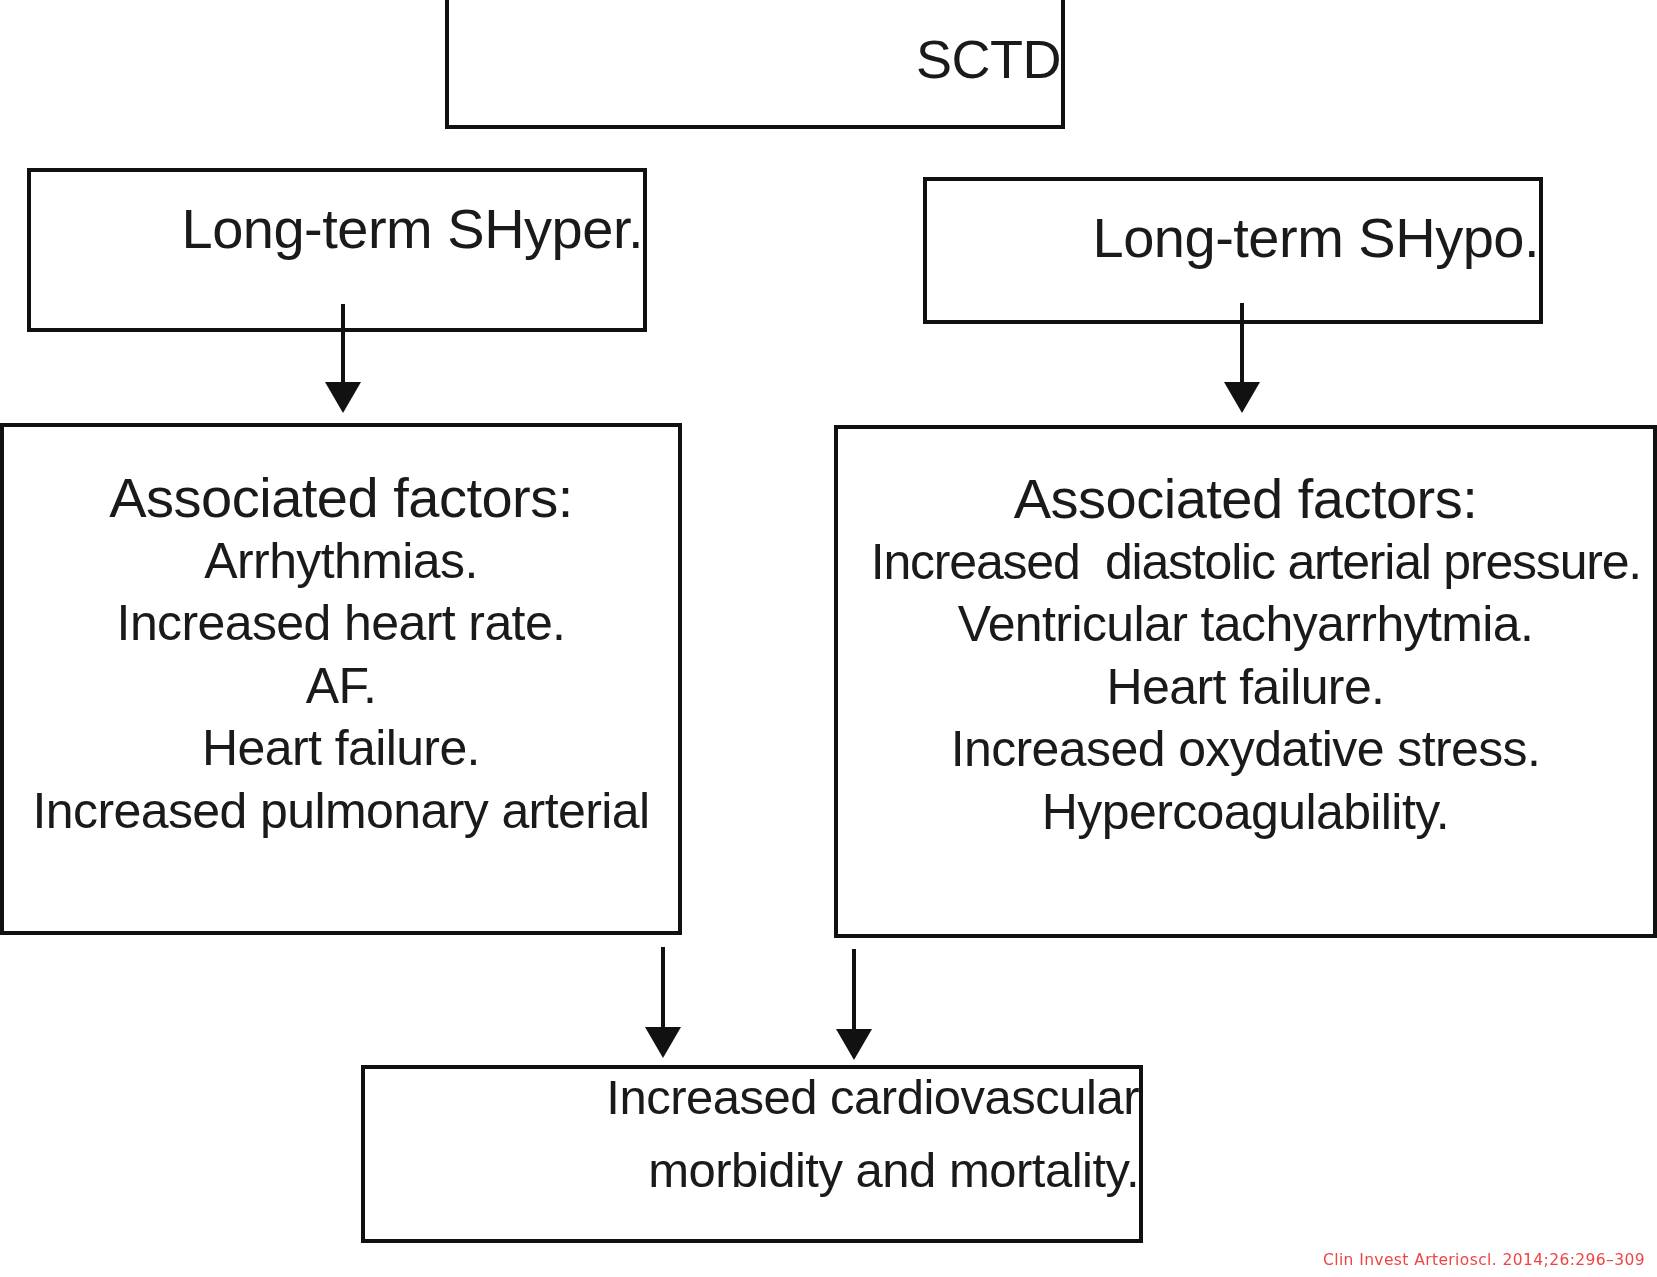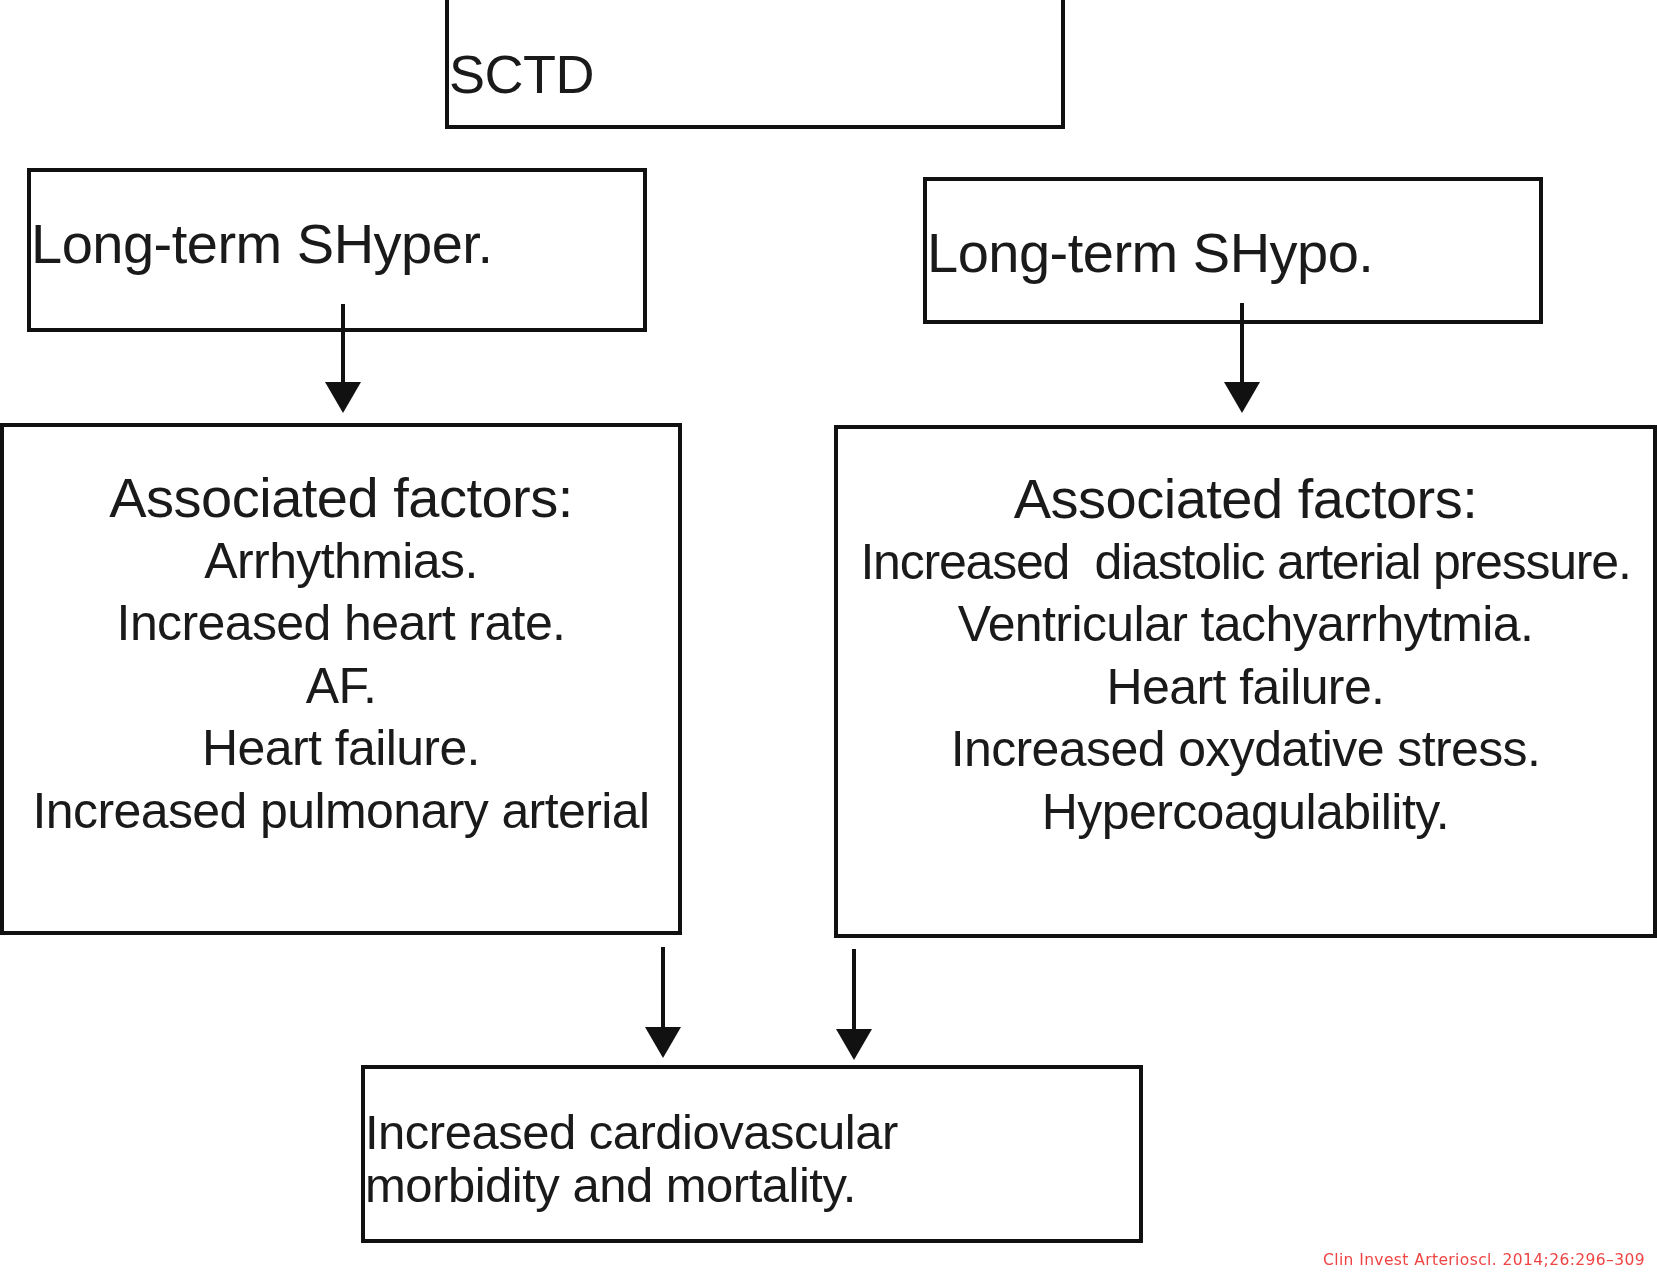--- a/index.html
+++ b/index.html
@@ -18,24 +18,23 @@
   .box {
     position: absolute;
     box-sizing: border-box;
     border: 4px solid #111111;
     background: #ffffff;
   }
   .box-label {
     position: absolute;
     left: 0;
     right: 0;
-    text-align: left;
+    text-align: right;
     white-space: nowrap;
     letter-spacing: -0.5px;
-    margin-top: 15px;
   }
   .assoc-list {
     position: absolute;
     left: 0;
     right: 0;
     margin: 12px;
     padding: 0;
     list-style: none;
     text-align: center;
     white-space: nowrap;
@@ -108,21 +107,21 @@
     <li>Increased heart rate.</li>
     <li>AF.</li>
     <li>Heart failure.</li>
     <li>Increased pulmonary arterial</li>
   </ul>
 </div>
 
 <div class="box" style="left:834px; top:425px; width:823px; height:513px;">
   <ul class="assoc-list" style="top:27px;">
     <li class="assoc-heading">Associated factors:</li>
-    <li style="white-space:pre; letter-spacing:-1.2px;">Increased  diastolic arterial pressure.</li>
+    <li style="white-space:pre; letter-spacing:-1.2px;text-align:right;">Increased  diastolic arterial pressure.</li>
     <li>Ventricular tachyarrhytmia.</li>
     <li>Heart failure.</li>
     <li>Increased oxydative stress.</li>
     <li>Hypercoagulability.</li>
   </ul>
 </div>
 
 <div class="arrow" style="left:645px; top:947px; height:111px;">
   <svg width="36" height="111" viewBox="0 0 36 111">
     <line x1="18" y1="0" x2="18" y2="82" stroke="#111111" stroke-width="4"></line>
@@ -131,17 +130,17 @@
 </div>
 
 <div class="arrow" style="left:836px; top:949px; height:111px;">
   <svg width="36" height="111" viewBox="0 0 36 111">
     <line x1="18" y1="0" x2="18" y2="82" stroke="#111111" stroke-width="4"></line>
     <polygon points="0,80 36,80 18,111" fill="#111111"></polygon>
   </svg>
 </div>
 
 <div class="box" style="left:361px; top:1065px; width:782px; height:178px;">
-  <div class="box-label" style="top:20px; font-size:49px; line-height:57px;">Increased cardiovascular</div>
+  <div class="box-label" style="top:0; font-size:49px; line-height:57px;">Increased cardiovascular</div>
   <div class="box-label" style="top:73px; font-size:49px; line-height:57px;">morbidity and mortality.</div>
 </div>
 
 <div class="citation">Clin Invest Arterioscl. 2014;26:296–309</div>
 
 </body></html>

